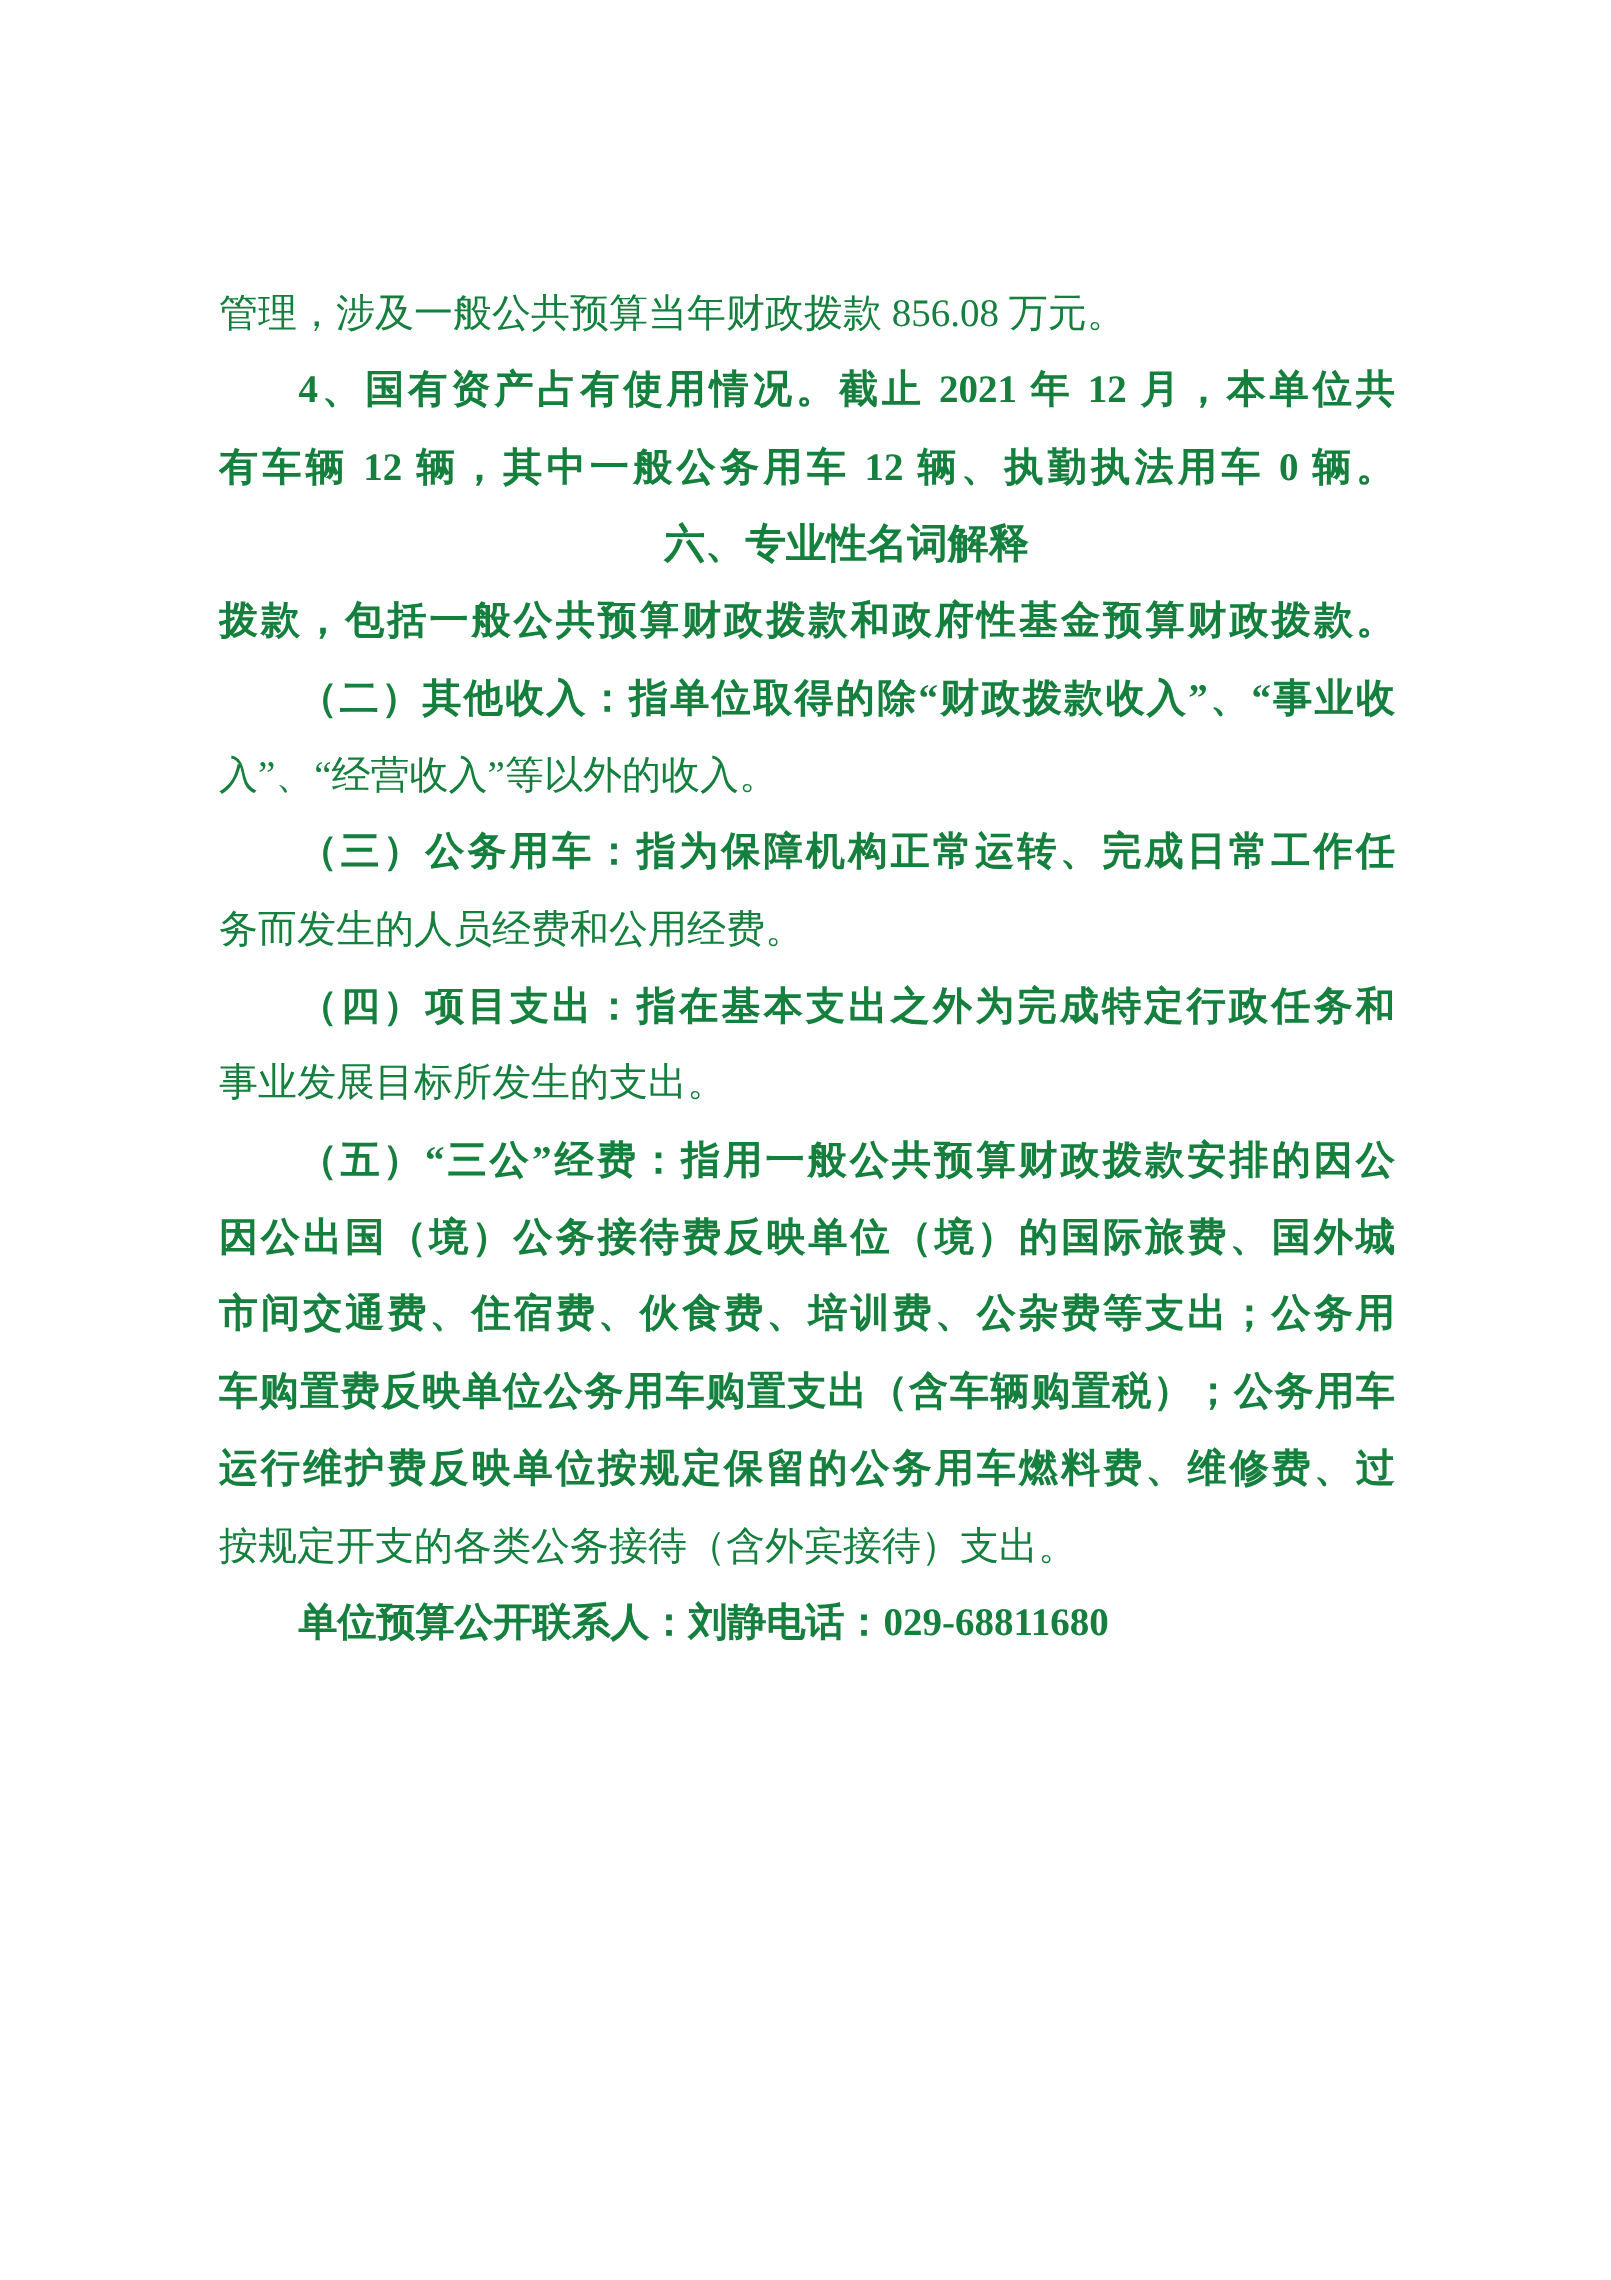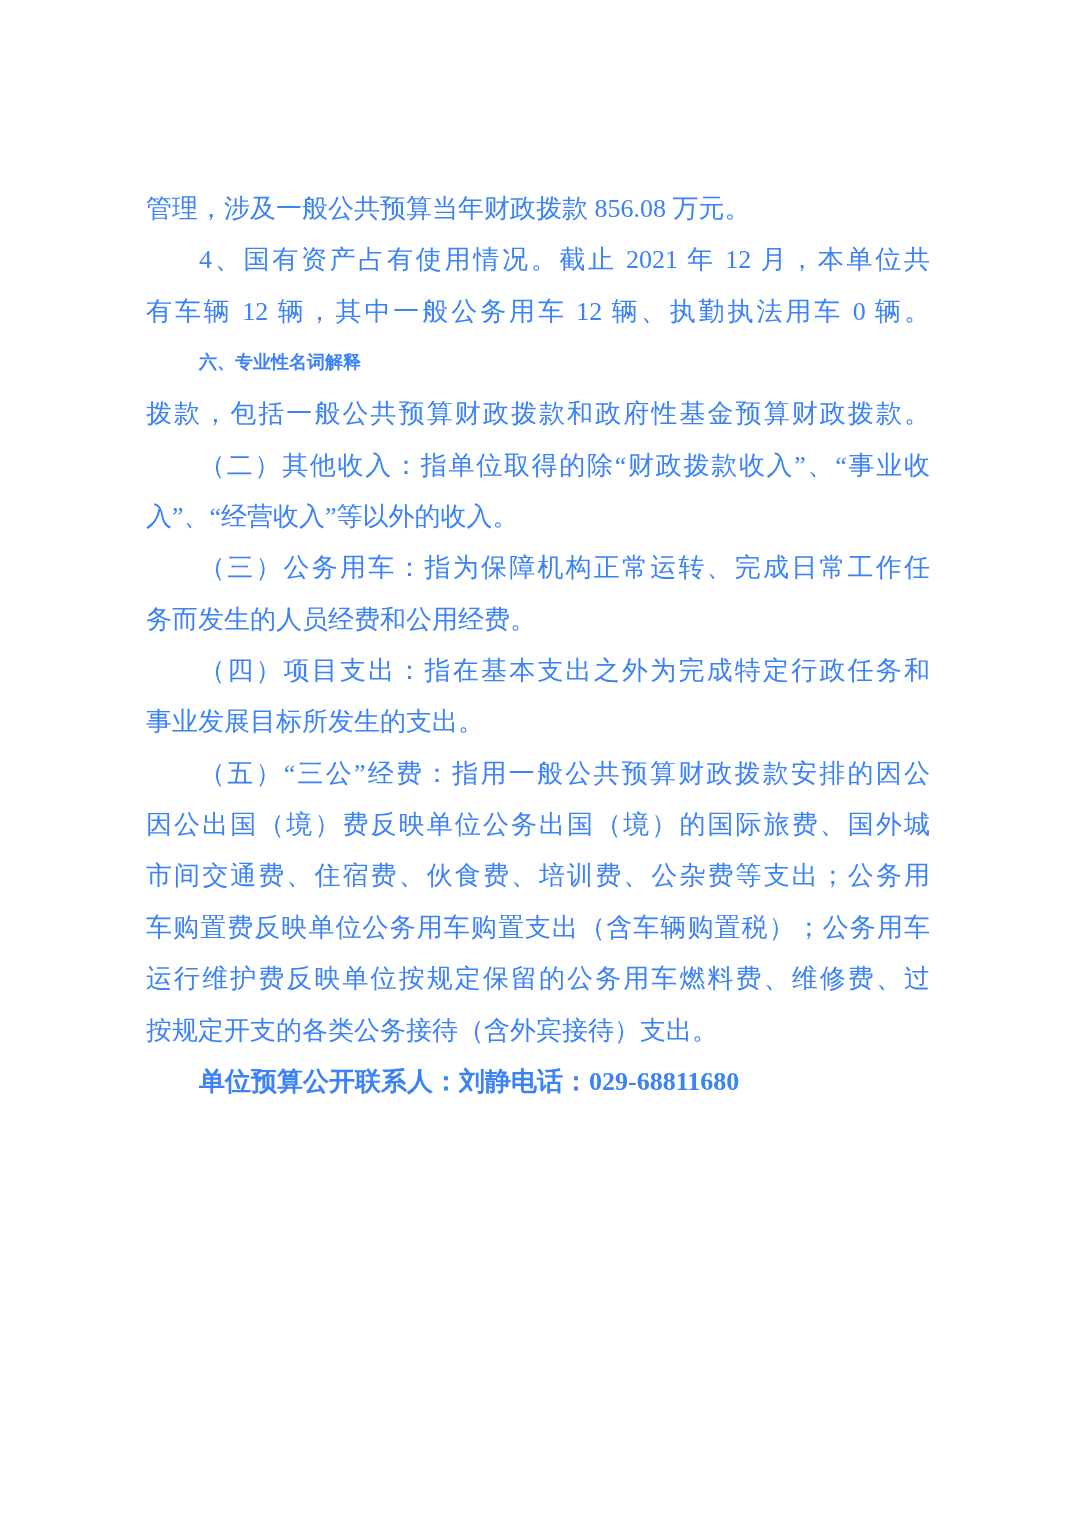--- a/index.html
+++ b/index.html
@@ -25,50 +25,52 @@
   .line {
     height: 51.35px;
     line-height: 51.35px;
     font-size: 26px;
     text-align: left;
     overflow: hidden;
   }
   .line.fill {
     text-align: justify;
     text-align-last: justify;
+    font-weight: bold;
   }
   .line.indent {
     padding-left: 53px;
   }
   .line.bold {
     font-weight: 700;
   }
   .line.heading {
     font-family: "Liberation Sans", "DejaVu Sans", sans-serif;
     font-weight: 700;
-    font-size: 18px;
+    font-size: 27px;
+    text-align: center;
   }
 </style>
 </head>
 <body>
 
-<div class="page" style="background: rgb(255, 255, 255); color: #3b82f6;">
+<div class="page" style="background: rgb(255, 255, 255); color: #15803d;">
   <div class="text-block" id="text-block">
       <div class="line">管理，涉及一般公共预算当年财政拨款 856.08 万元。</div>
       <div class="line indent fill">4、国有资产占有使用情况。截止 2021 年 12 月，本单位共</div>
       <div class="line fill">有车辆 12 辆，其中一般公务用车 12 辆、执勤执法用车 0 辆。</div>
       <div class="line indent bold heading">六、专业性名词解释</div>
       <div class="line fill">拨款，包括一般公共预算财政拨款和政府性基金预算财政拨款。</div>
       <div class="line indent fill">（二）其他收入：指单位取得的除“财政拨款收入”、“事业收</div>
       <div class="line">入”、“经营收入”等以外的收入。</div>
       <div class="line indent fill">（三）公务用车：指为保障机构正常运转、完成日常工作任</div>
       <div class="line">务而发生的人员经费和公用经费。</div>
       <div class="line indent fill">（四）项目支出：指在基本支出之外为完成特定行政任务和</div>
       <div class="line">事业发展目标所发生的支出。</div>
       <div class="line indent fill">（五）“三公”经费：指用一般公共预算财政拨款安排的因公</div>
-      <div class="line fill">因公出国（境）费反映单位公务出国（境）的国际旅费、国外城</div>
+      <div class="line fill">因公出国（境）公务接待费反映单位（境）的国际旅费、国外城</div>
       <div class="line fill">市间交通费、住宿费、伙食费、培训费、公杂费等支出；公务用</div>
       <div class="line fill">车购置费反映单位公务用车购置支出（含车辆购置税）；公务用车</div>
       <div class="line fill">运行维护费反映单位按规定保留的公务用车燃料费、维修费、过</div>
       <div class="line">按规定开支的各类公务接待（含外宾接待）支出。</div>
       <div class="line indent bold">单位预算公开联系人：刘静电话：029-68811680</div>
     </div>
 </div>
 
 </body></html>

